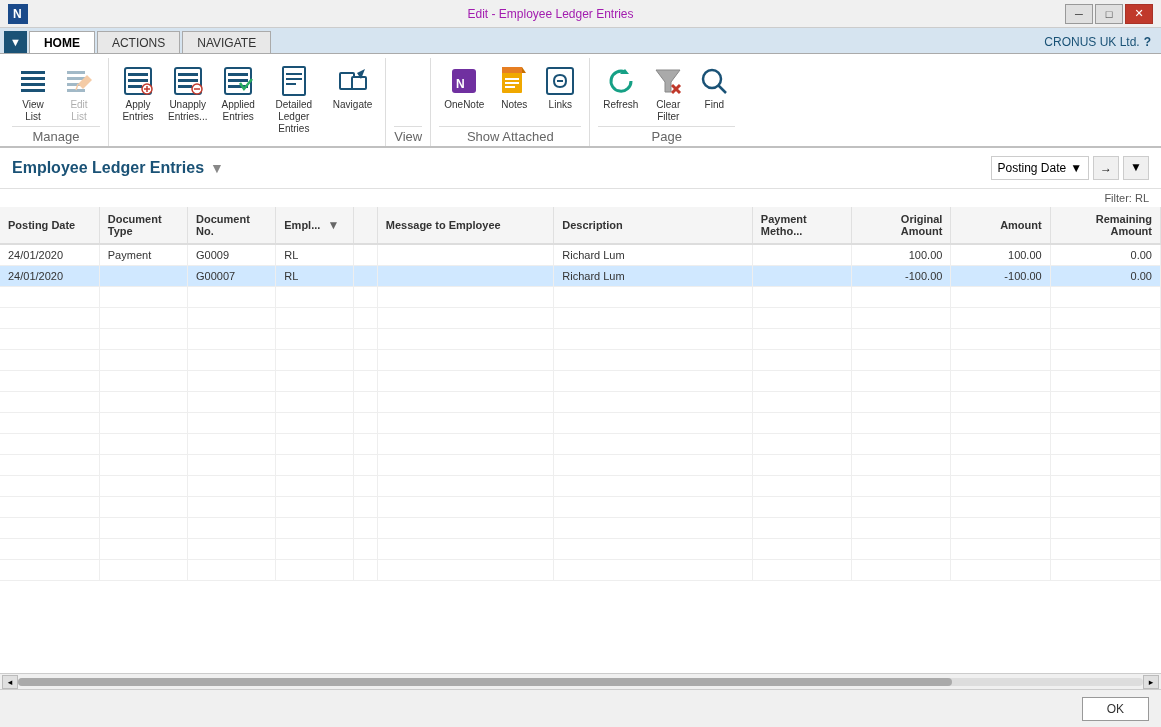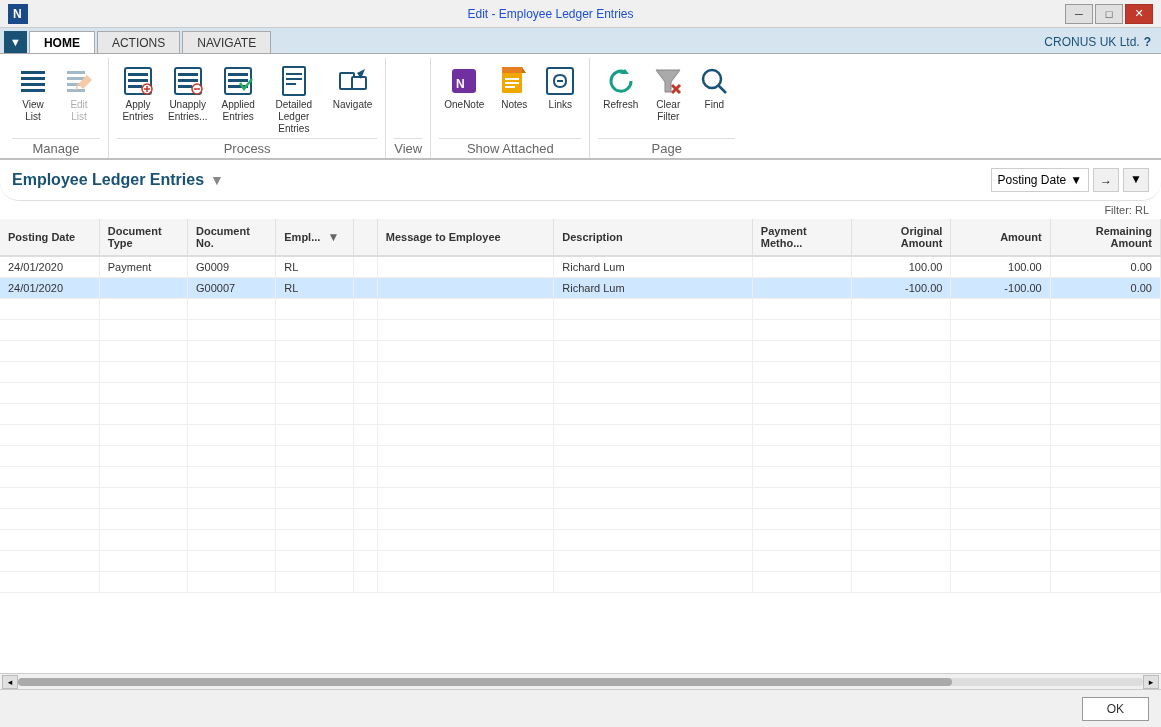--- a/index.html
+++ b/index.html
@@ -8,21 +8,21 @@
     
     .title-bar {
       background: #f0f0f0;
       border-bottom: 1px solid #ccc;
       display: flex;
       align-items: center;
       justify-content: space-between;
       padding: 4px 8px;
       height: 28px;
     }
-    .title-bar-title { flex: 1; text-align: center; font-size: 12px; color: #1d4ed8; }
+    .title-bar-title { flex: 1; text-align: center; font-size: 12px; color: #a21caf; }
     .title-bar-controls { display: flex; gap: 2px; }
     .title-bar-btn {
       width: 28px; height: 20px; border: 1px solid #999; background: #e0e0e0;
       cursor: pointer; display: flex; align-items: center; justify-content: center;
       font-size: 11px; color: #333;
     }
     .title-bar-btn.close { background: #c0392b; color: white; border-color: #a93226; }
     .title-bar-logo { width: 20px; height: 20px; background: #1a4a8a; display: flex; align-items: center; justify-content: center; color: white; font-size: 10px; font-weight: bold; margin-right: 8px; }
 
     
@@ -78,21 +78,21 @@
     .icon-blue { color: #1a5276; }
     .icon-teal { color: #16a085; }
     .icon-gray { color: #666; }
 
     
     .main-content { flex: 1; background: white; display: flex; flex-direction: column; overflow: hidden; }
 
     
     .page-header {
       display: flex; align-items: center; justify-content: space-between;
-      padding: 8px 12px; border-bottom: 1px solid #e0e0e0; border-radius: 19px;
+      padding: 8px 12px; border-bottom: 1px solid #e0e0e0;
     }
     .page-title-area { display: flex; align-items: center; gap: 6px; }
     .page-title { font-size: 16px; font-weight: 600; color: #1a5276; }
     .page-title-arrow { color: #888; font-size: 14px; cursor: pointer; }
     .filter-area { display: flex; align-items: center; gap: 4px; }
     .filter-input {
       border: 1px solid #ccc; padding: 3px 8px; font-size: 11px; color: #999;
       width: 160px; height: 24px;
     }
     .filter-dropdown {
@@ -275,21 +275,20 @@
         <div class="icon icon-blue">
           <svg width="32" height="32" viewBox="0 0 32 32">
               <rect x="3" y="8" width="14" height="16" rx="1" fill="white" stroke="#1a5276" stroke-width="2"></rect>
               <rect x="15" y="12" width="14" height="12" rx="1" fill="white" stroke="#1a5276" stroke-width="2"></rect>
               <polyline points="20,8 28,4 24,14" fill="#1a5276"></polyline>
             </svg>
         </div>
         <div class="label">Navigate</div>
       </div>
     </div>
-    <div class="ribbon-group-label">Process</div>
   </div>
 
   <div class="ribbon-group">
     <div class="ribbon-group-label">View</div>
   </div>
 
   <div class="ribbon-group">
     <div class="ribbon-group-items">
       <div class="ribbon-btn">
         <div class="icon">

